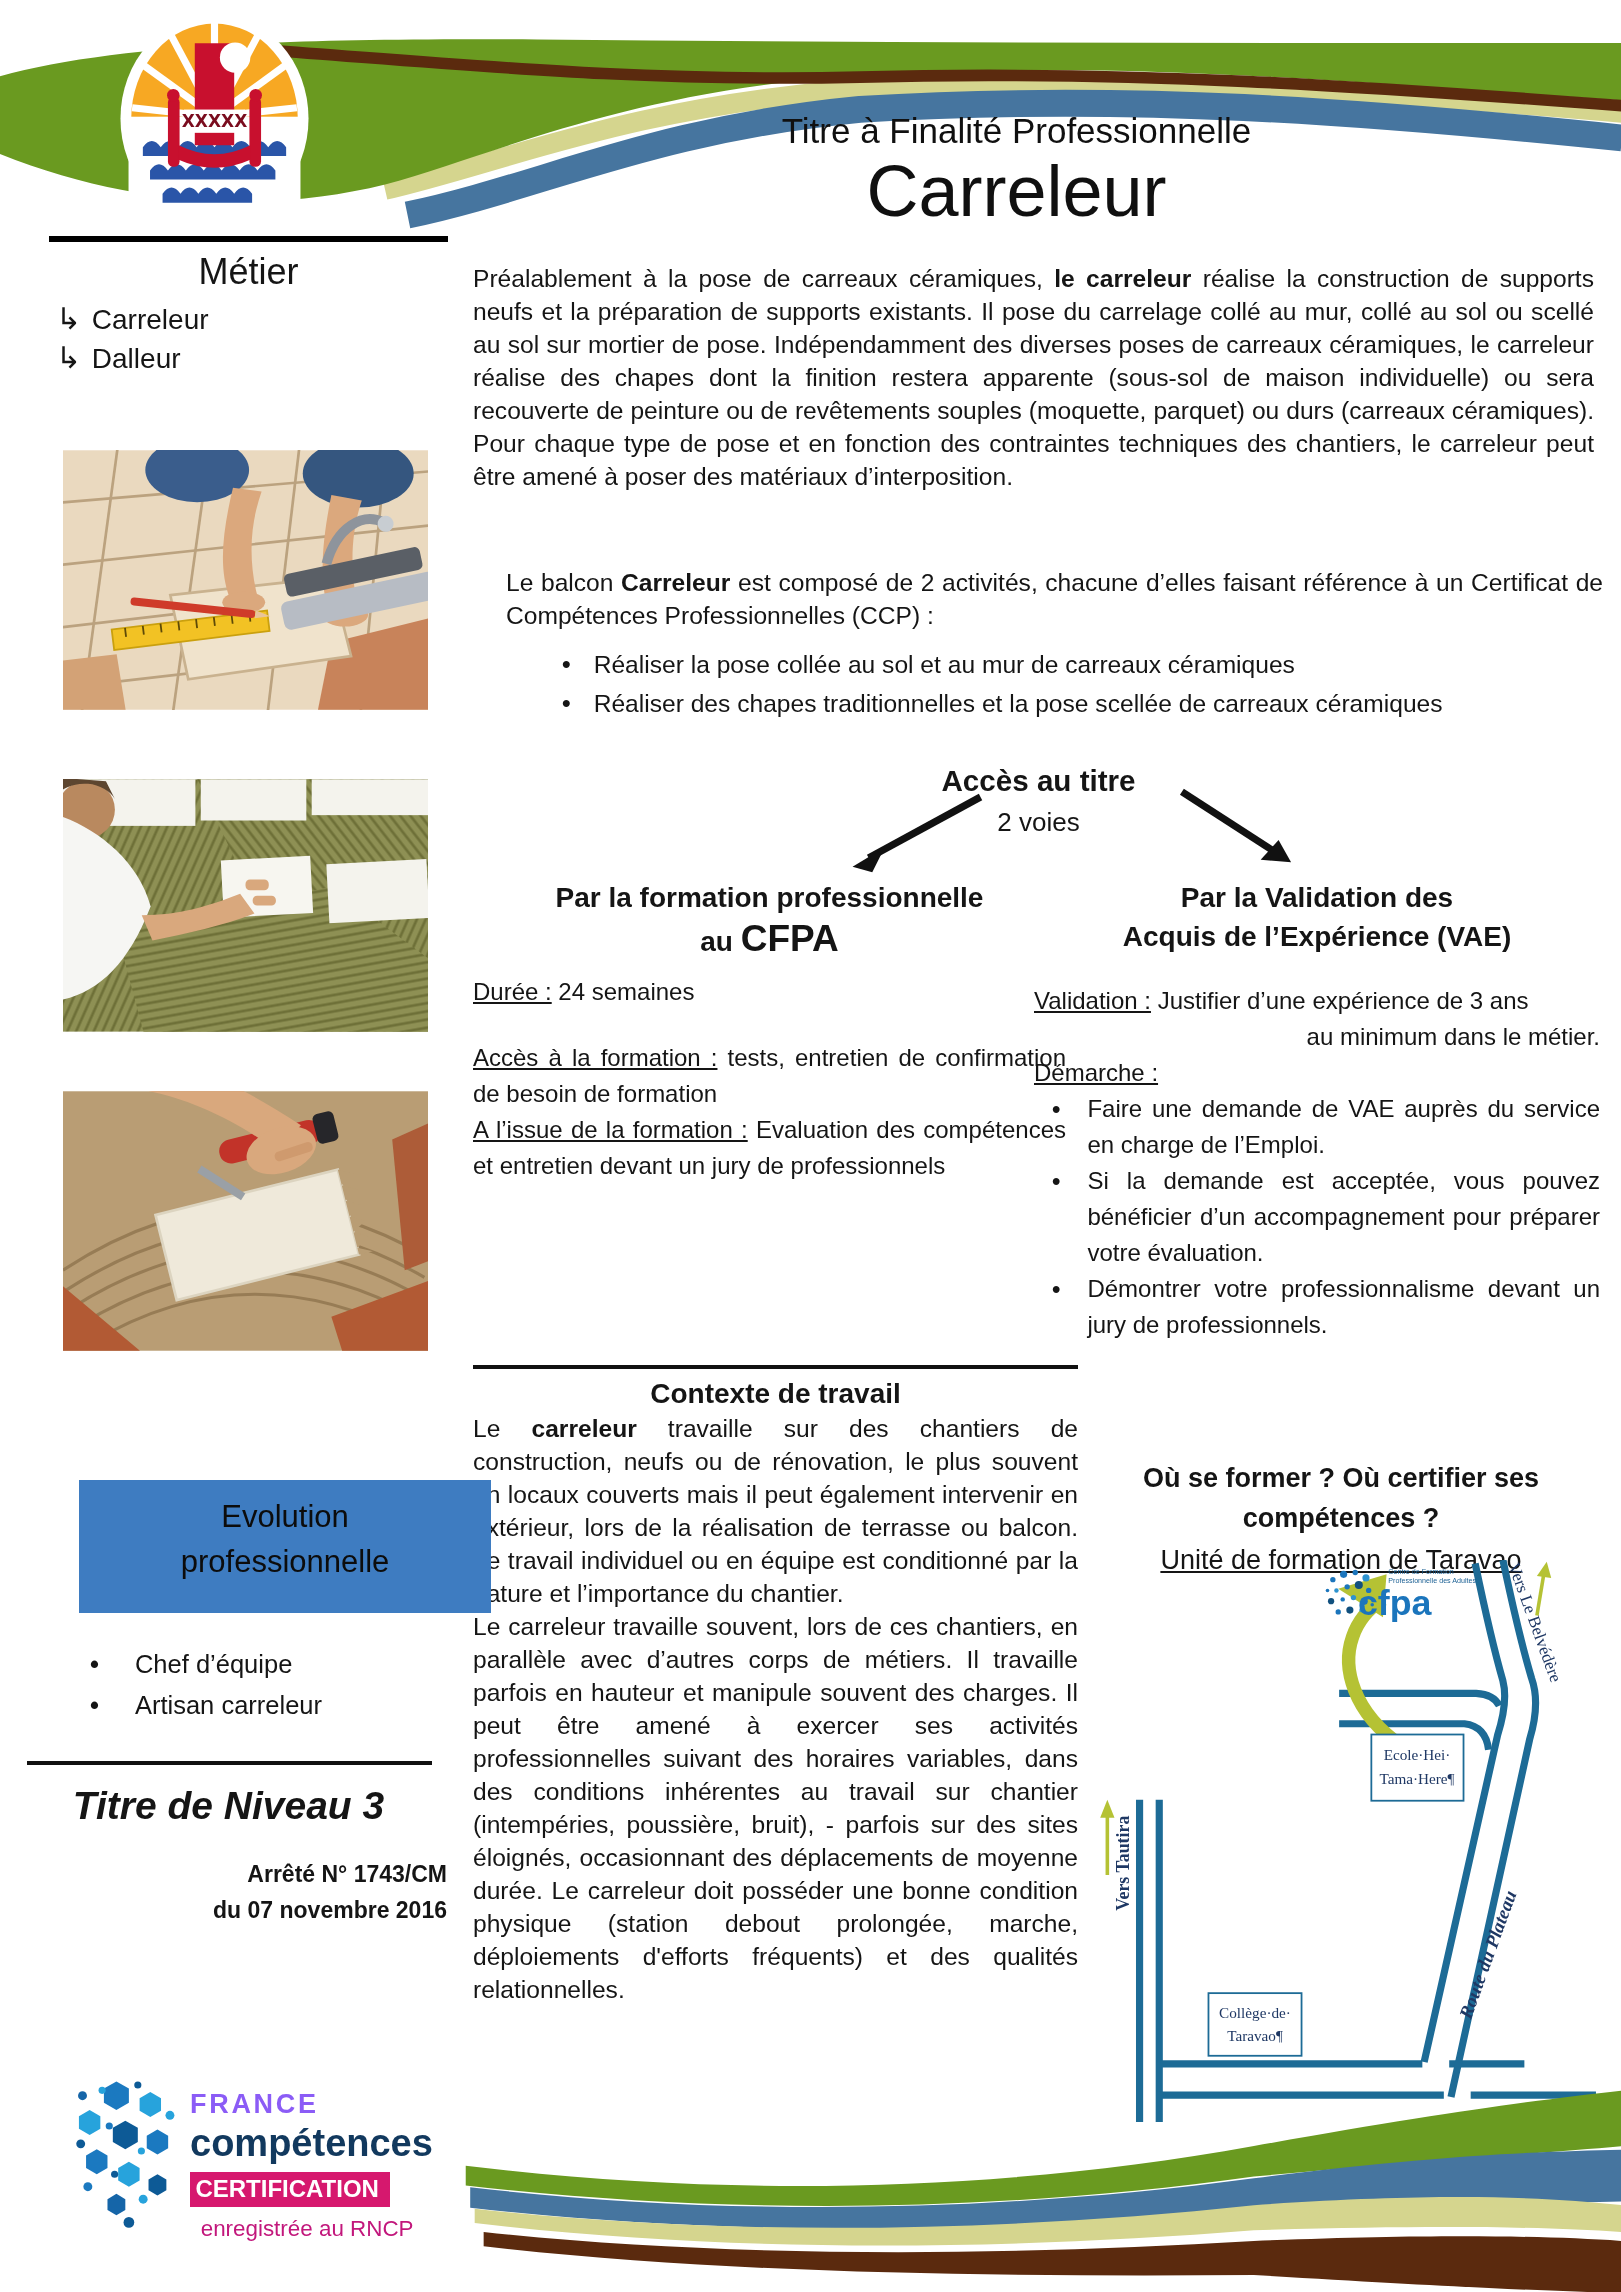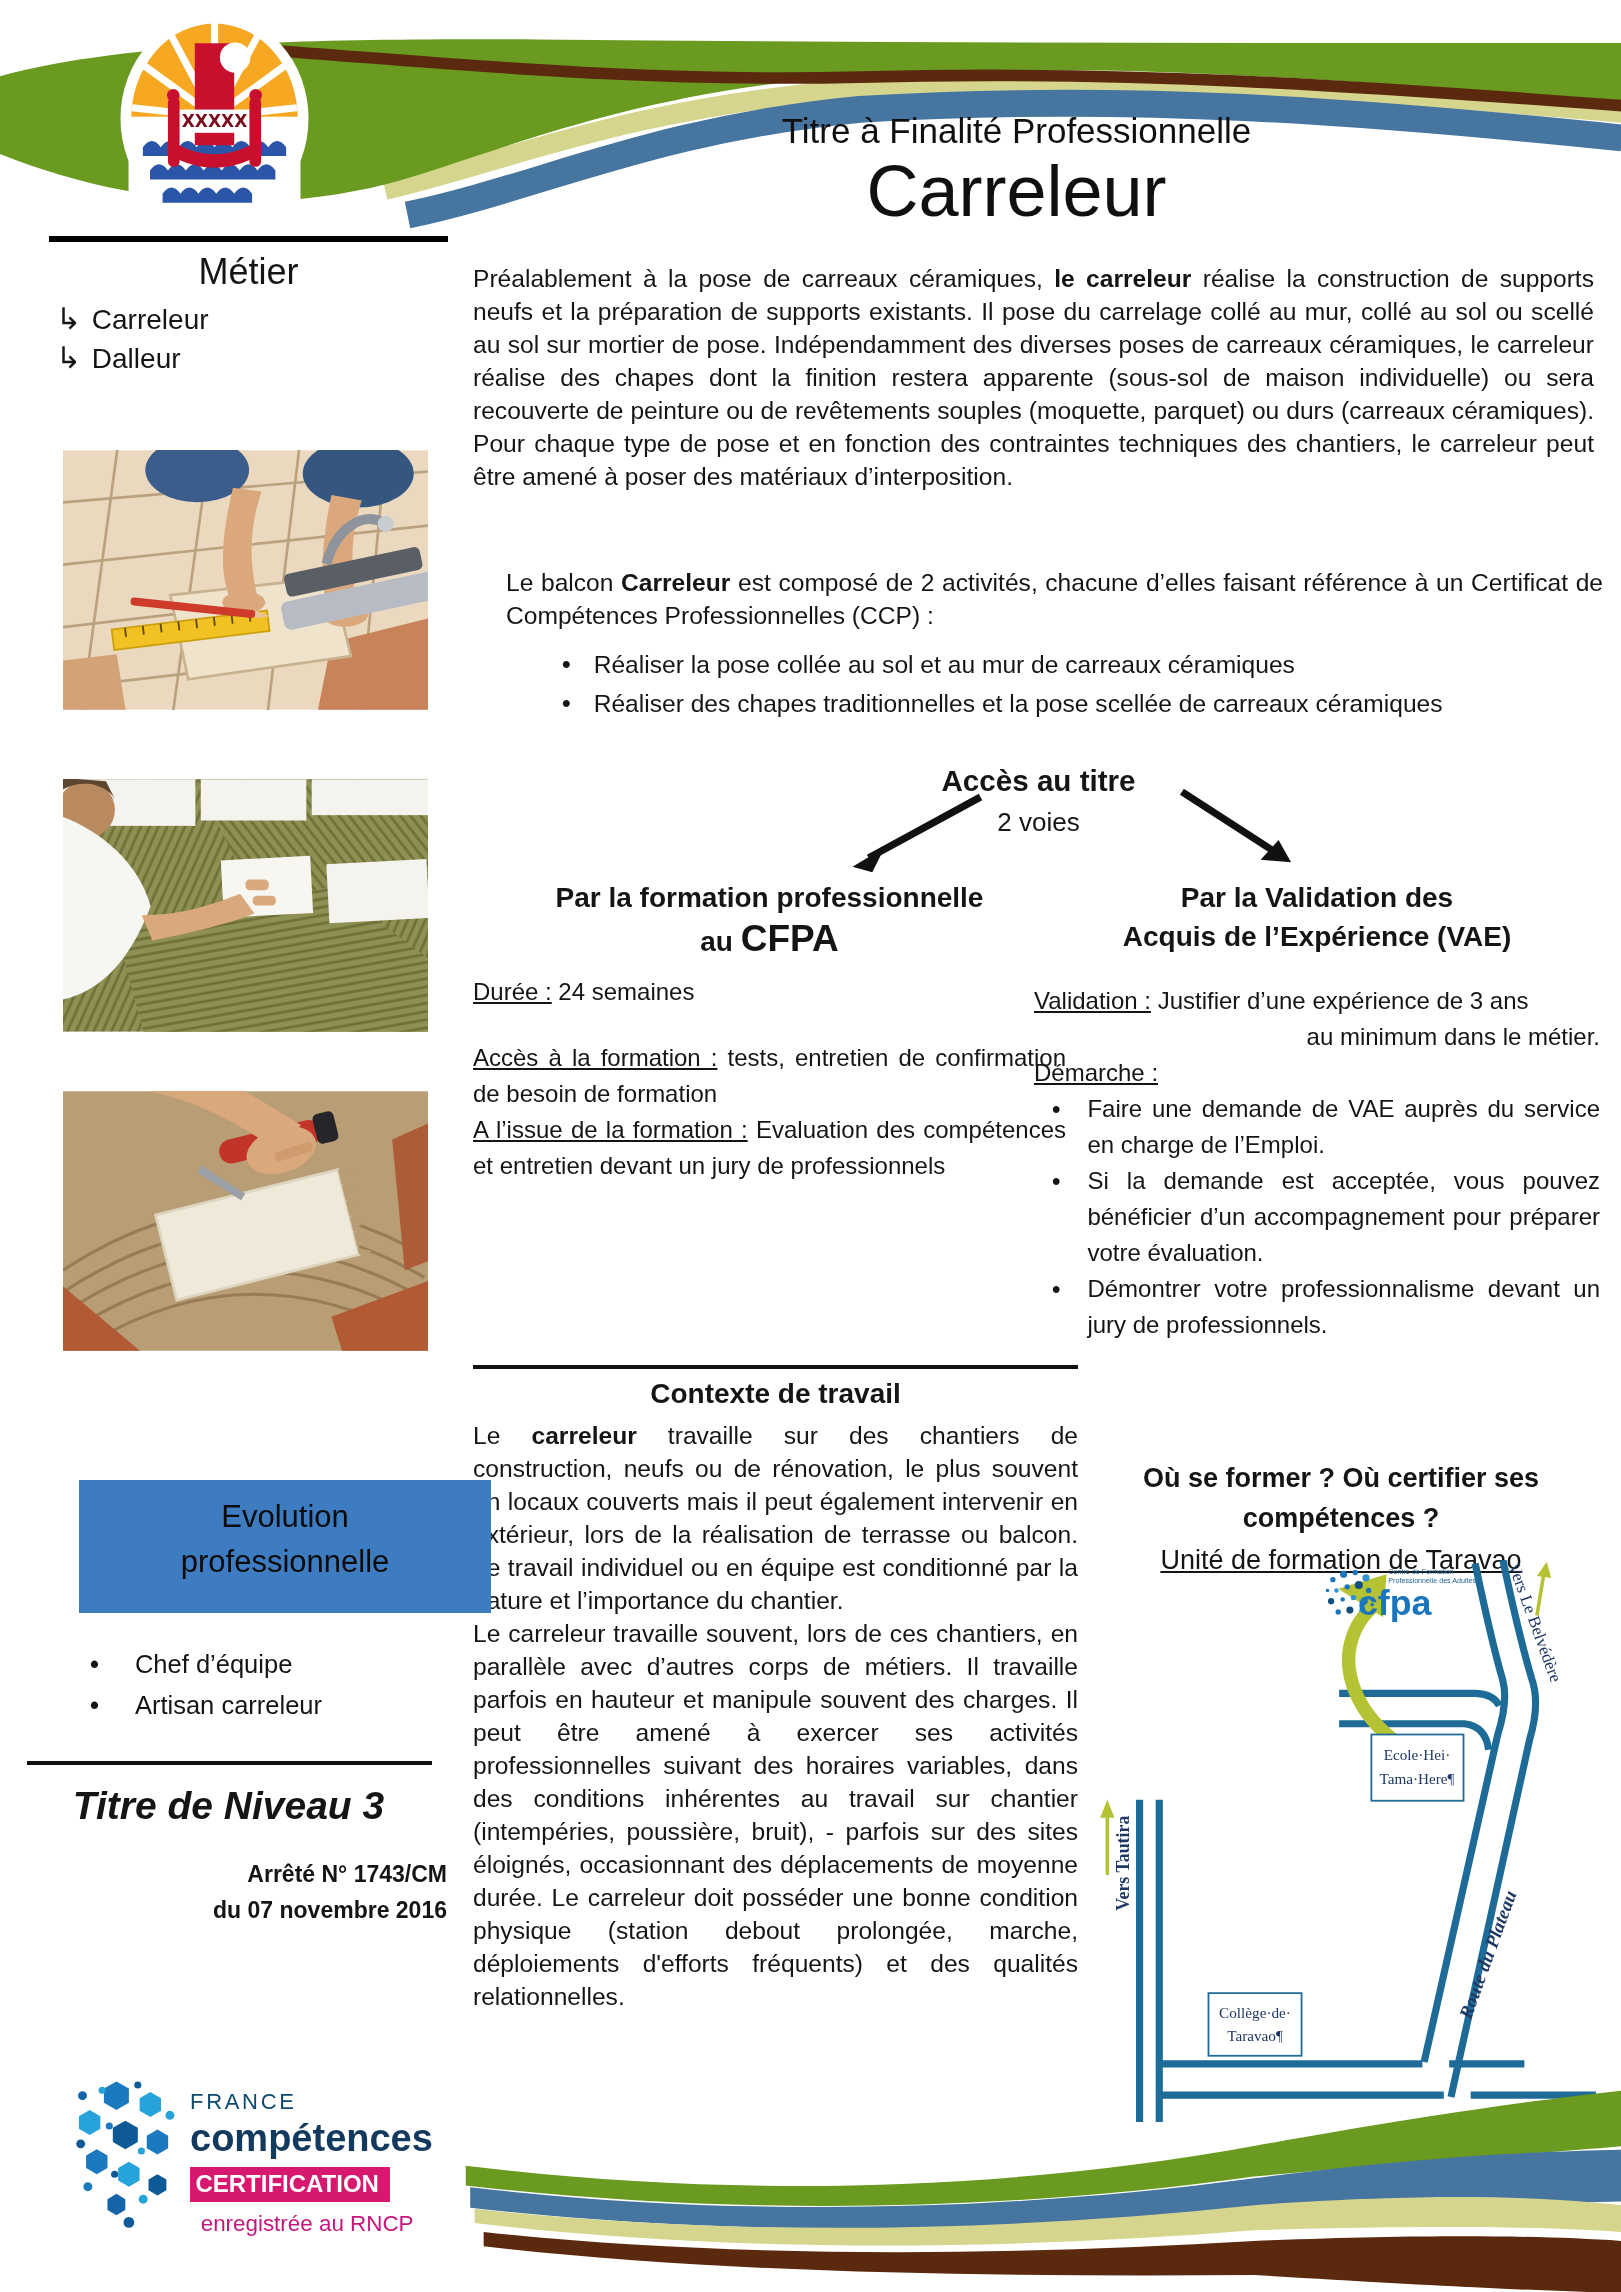--- a/index.html
+++ b/index.html
@@ -52,41 +52,41 @@
   #col-vae .blk{margin-top:27px;}
   #col-vae .cond2{text-align:right;}
   #col-vae ul{margin:0;padding:0 0 0 18px;list-style:none;}
   #col-vae li{display:flex;gap:27px;}
   #col-vae li::before{content:"•";font-weight:bold;}
   #col-vae li .txt{flex:1;text-align:justify;}
 
   
   #contexte{left:473px;top:1365px;width:605px;}
   #contexte .rule{height:3.6px;background:#111;margin-bottom:9px;}
-  #contexte .h{font-size:28px;font-weight:bold;text-align:center;margin-bottom:9px;}
+  #contexte .h{font-size:28px;font-weight:bold;text-align:center;margin-bottom:2px;}
 
   
   #ou{left:1097px;top:1458px;width:488px;}
   #ou .h{font-size:27px;font-weight:bold;line-height:40px;}
   #ou .link{font-size:27px;margin-top:7.2px;text-decoration:underline;}
 
   
   #evo-box{left:79px;top:1480px;width:412px;height:133px;background:#3e7cc1;}
   #evo-box .in{padding-top:14.3px;font-size:31px;line-height:45px;text-align:center;color:#0c0c0c;}
   .evo-item{left:90px;width:358px;font-size:25.5px;}
   #evo-item-0{top:1650px;} #evo-item-1{top:1691px;}
   .evo-item::before{content:"•";font-weight:bold;margin-right:36px;}
 
   #niveau-rule{left:27px;top:1761px;width:405px;height:3.6px;background:#111;}
   #niveau-title{left:18px;top:1784px;width:421px;font-size:39px;font-weight:bold;font-style:italic;}
   #arrete{left:35px;top:1856px;width:412px;font-size:23px;font-weight:bold;line-height:36px;text-align:right;}
 
   
   #fc-text{left:190px;top:2089px;width:269px;}
-  #fc-b1{font-size:22px;font-weight:normal;color:#0c4a6e;letter-spacing:2.7px;}
+  #fc-b1{font-size:27px;font-weight:bold;color:#8b5cf6;letter-spacing:2.7px;}
   #fc-b2{font-size:38px;font-weight:bold;color:#12395e;margin-top:1.8px;}
   #fc-badge{display:inline-block;margin-top:7.2px;background:#d6186e;color:#fff;
             font-size:24px;font-weight:bold;padding:2.7px 10.7px 4.5px 5.4px;}
   #fc-sub{margin-top:9px;color:#c2177c;font-size:22.4px;padding-left:10.7px;}
 </style>
 </head>
 <body>
 
 <div id="page">
 

